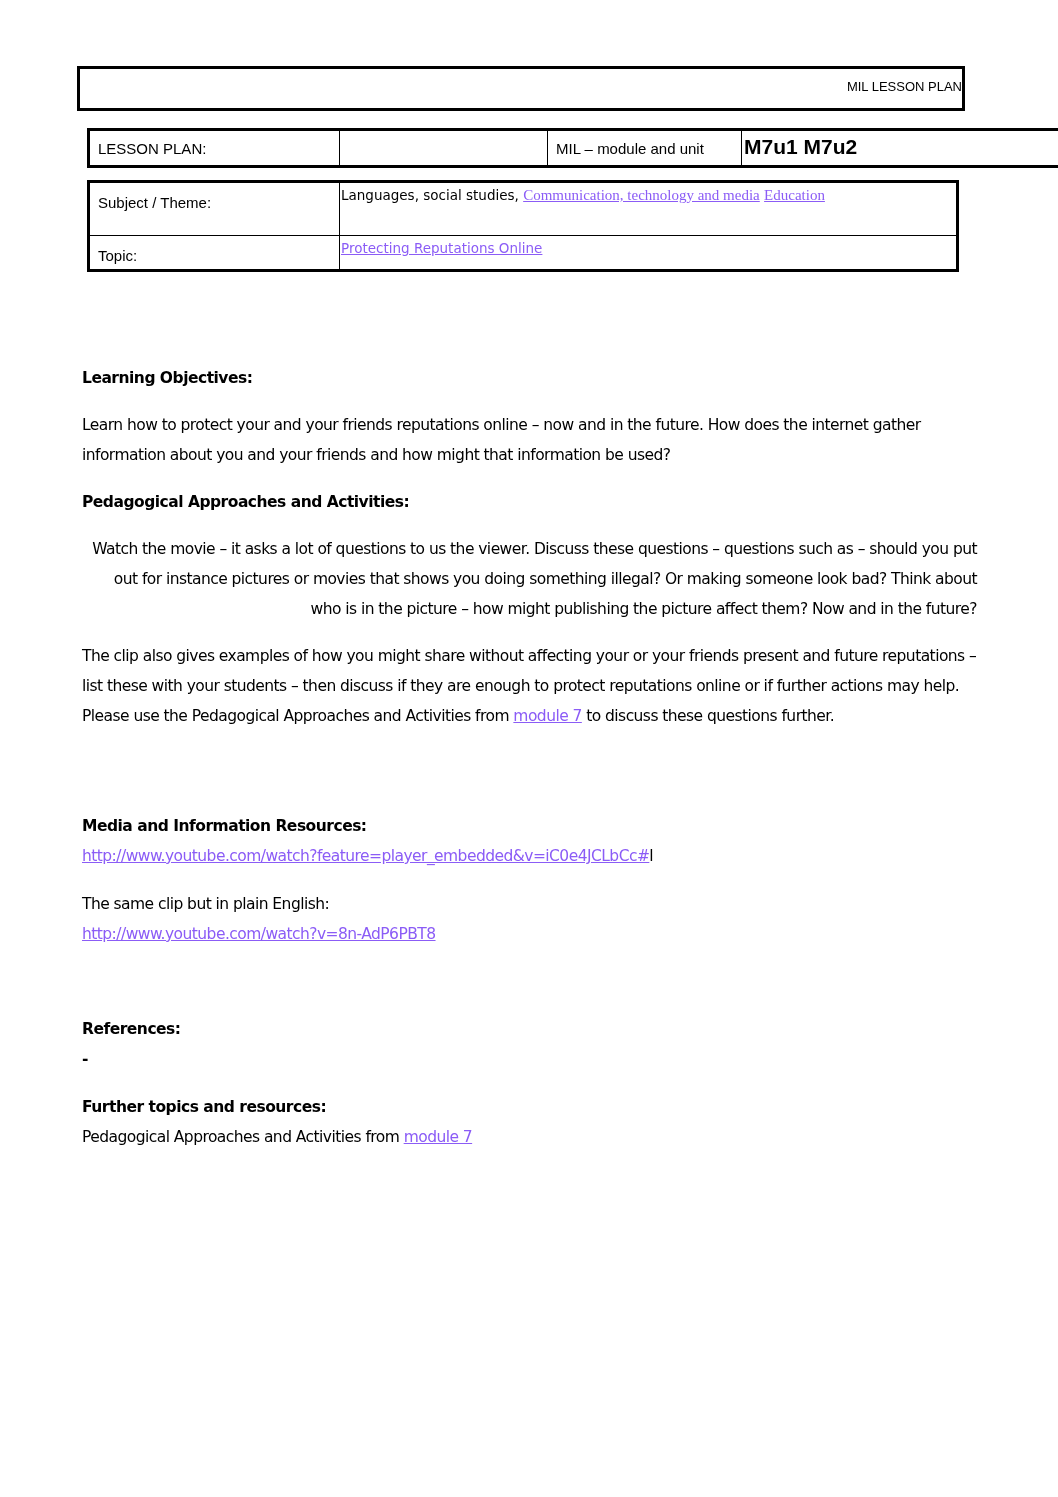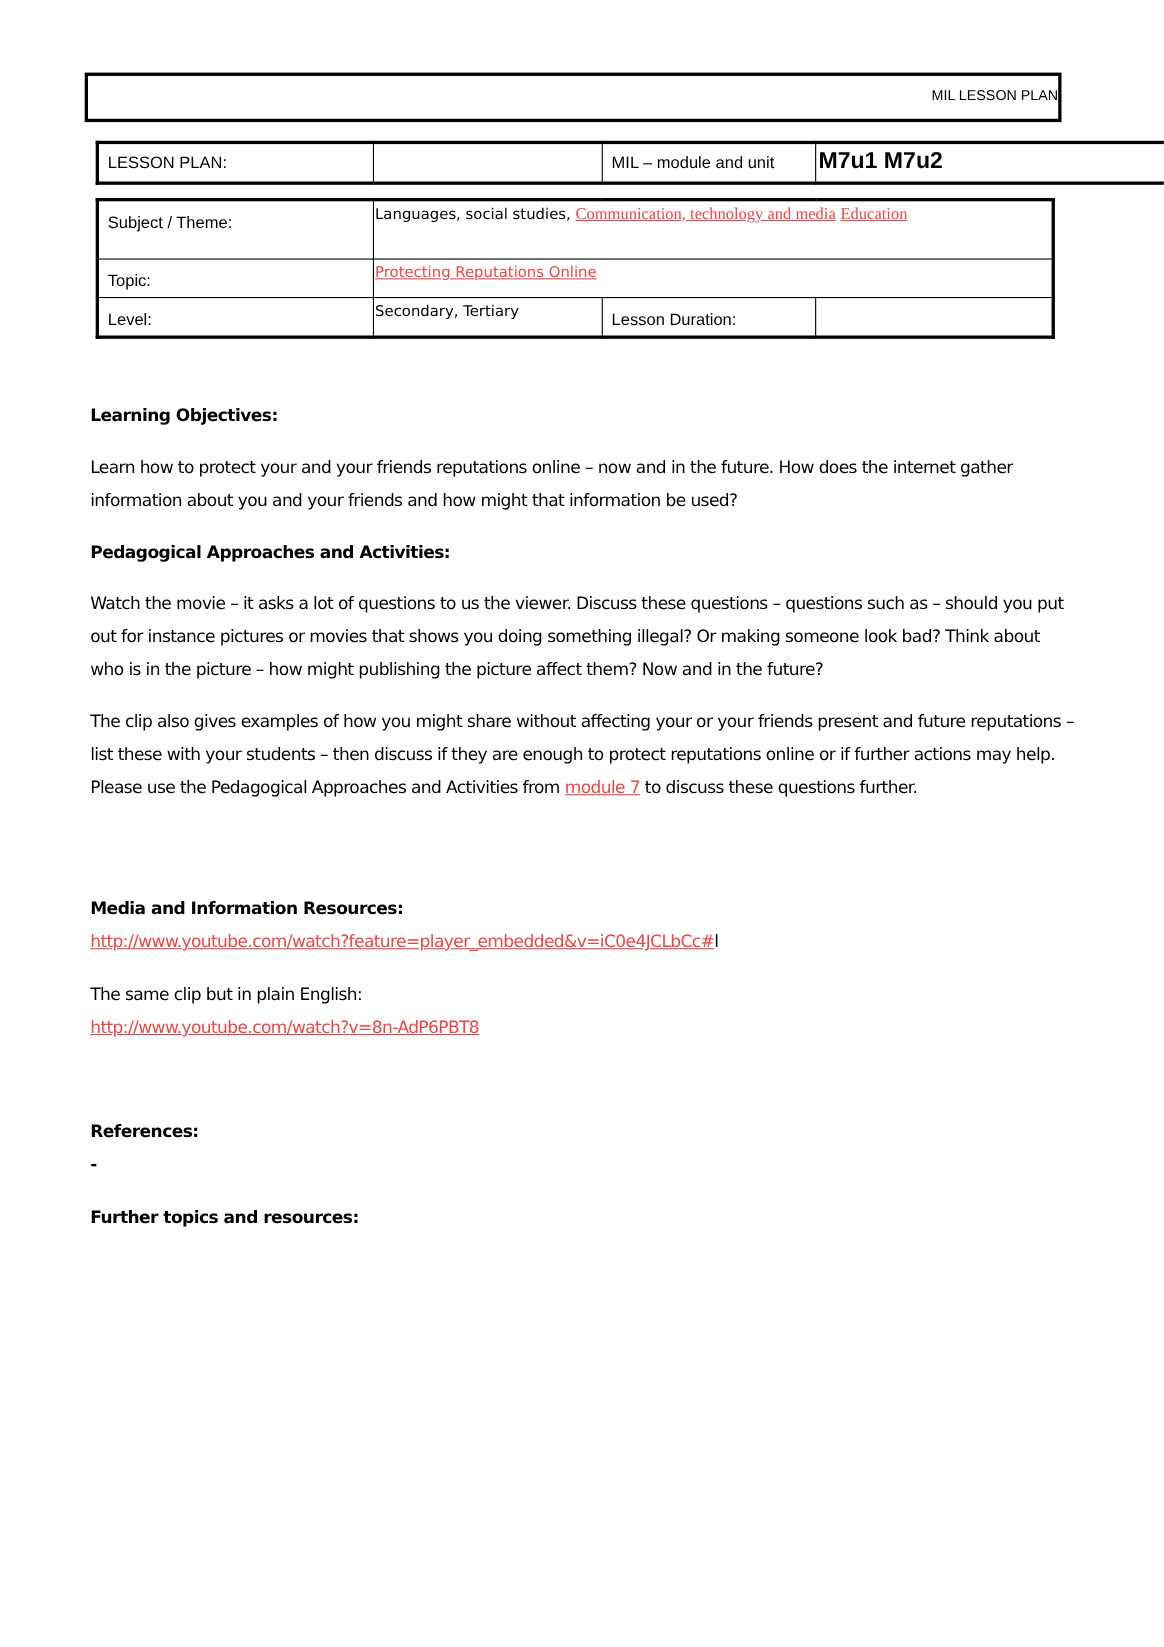--- a/index.html
+++ b/index.html
@@ -21,21 +21,21 @@
 
     .t2 { left: 87px; top: 180px; width: 872px; border: 3px solid #000; }
     .t2 td { font-size: 15px; }
     .t2 td.lbl { padding: 11px 8px 0 8px; }
     .t2 td.val { padding: 4px 0 0 1px; font-family: "DejaVu Sans", sans-serif; font-size: 13.5px; }
     .t2 tr.r1 td { height: 54px; }
     .t2 tr.r2 td { height: 35px; }
     .t2 tr.r3 td { height: 36px; }
     .t2 tr.r4 td { height: 36px; }
 
-    a.lnk { color: #ef4444; text-decoration: underline; }
+    a.lnk { color: #8b5cf6; text-decoration: underline; }
     .serif-link { font-family: "Liberation Serif", serif; font-size: 15px; }
 
     .body-text {
       position: absolute; left: 82px; width: 900px;
       font-family: "DejaVu Sans", sans-serif; font-size: 15.5px; line-height: 30px;
       letter-spacing: -0.55px;
     }
     .heading { font-weight: bold; font-size: 15.5px; letter-spacing: -0.5px; }
     p { margin: 0; }
   </style>
@@ -74,44 +74,39 @@
     <td class="val" colspan="3">
       <span>Languages, social studies, </span><a class="lnk serif-link">Communication, technology and media</a> <a class="lnk serif-link">Education</a>
     </td>
   </tr>
   <tr class="r2">
     <td class="lbl">Topic:</td>
     <td class="val" colspan="3">
       <a class="lnk">Protecting Reputations Online </a>
     </td>
   </tr>
-  <tr class="r4">
-    <td class="lbl">Level:</td>
-    <td class="val">Secondary, Tertiary</td>
-    <td class="lbl">Lesson  Duration:</td>
-    <td></td>
-  </tr>
 </tbody>
   </table>
 
 <div class="body-text" style="top:363px;">
   <p class="heading">Learning  Objectives:</p>
   <p style="margin-top:17px; width:890px;">Learn how to protect your and your friends reputations online – now and in the future. How does the internet gather information about you and your friends and how might that information be used?</p>
   <p class="heading" style="margin-top:17px;">Pedagogical Approaches and Activities:</p>
-  <p style="margin-top:17px; width:895px;">Watch the movie – it asks a lot of questions to us the viewer. Discuss these questions – questions such as – should you put out for instance pictures or movies that shows you doing something illegal? Or making someone look bad? Think about who is in the picture – how might publishing the picture affect them? Now and in the future?</p>
+  <p style="margin-top:17px; width:895px;text-align:right;">Watch the movie – it asks a lot of questions to us the viewer. Discuss these questions – questions such as – should you put out for instance pictures or movies that shows you doing something illegal? Or making someone look bad? Think about who is in the picture – how might publishing the picture affect them? Now and in the future?</p>
   <p style="margin-top:17px; width:895px;"><span>The clip also gives examples of how you might share without affecting your or your friends present and future reputations – list these with your students – then discuss if they are enough to protect reputations online or if further actions may help. Please use the Pedagogical Approaches and Activities from </span><a class="lnk">module 7</a><span> to discuss these questions further.</span></p>
 </div>
 
 <div class="body-text" style="top:811px;">
   <p class="heading">Media and Information Resources:</p>
   <p><a class="lnk">http://www.youtube.com/watch?feature=player_embedded&amp;v=iC0e4JCLbCc#</a><span>l</span></p>
   <p style="margin-top:18px;">The same clip but in plain English:</p>
   <p><a class="lnk">http://www.youtube.com/watch?v=8n-AdP6PBT8</a></p>
 </div>
 
 <div class="body-text" style="top:1014px;">
   <p class="heading">References:</p>
   <p class="heading">-</p>
 </div>
 
 <div class="body-text" style="top:1092px;">
   <p class="heading">Further topics and resources:</p>
+  <p><span>Pedagogical Approaches and Activities from </span><a class="lnk">module 7</a></p>
 </div>
 
 </body></html>

